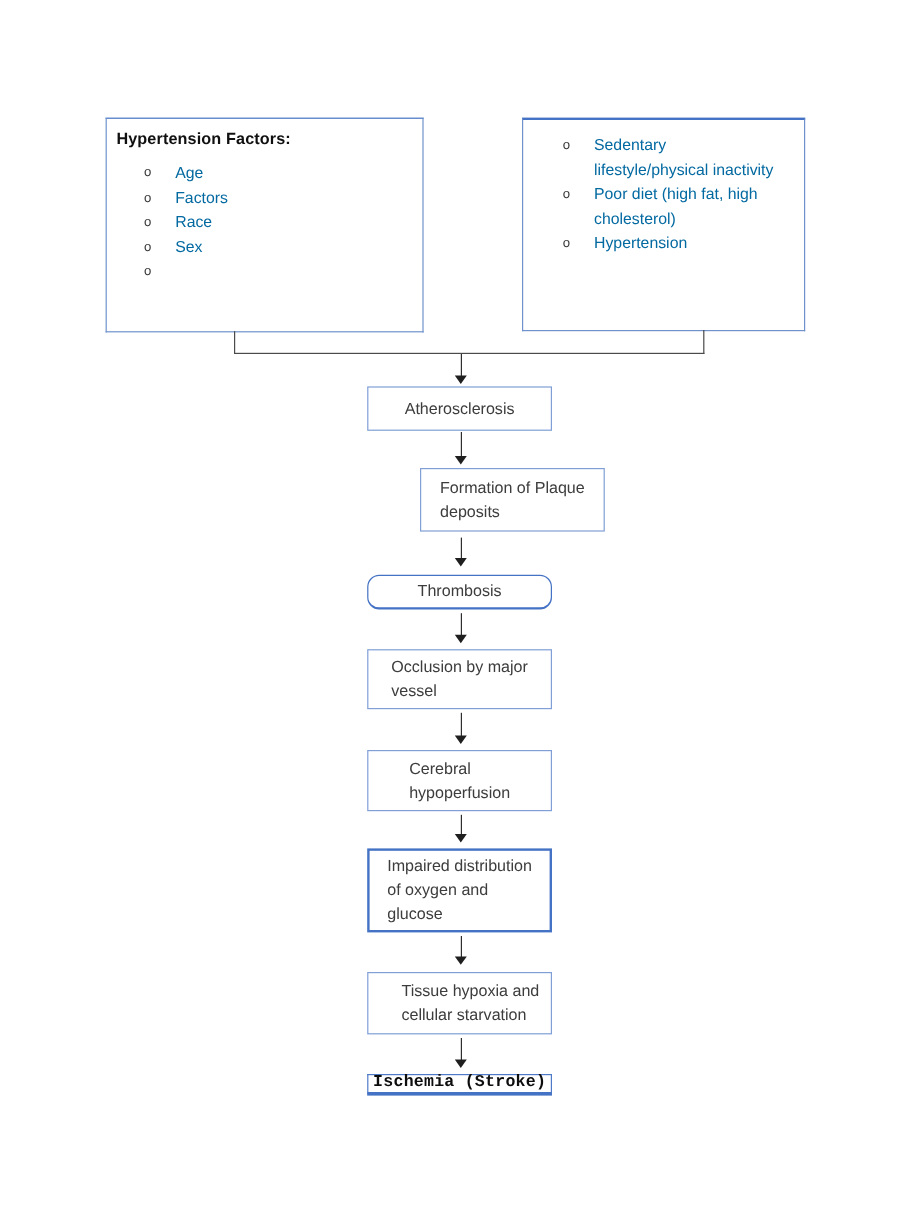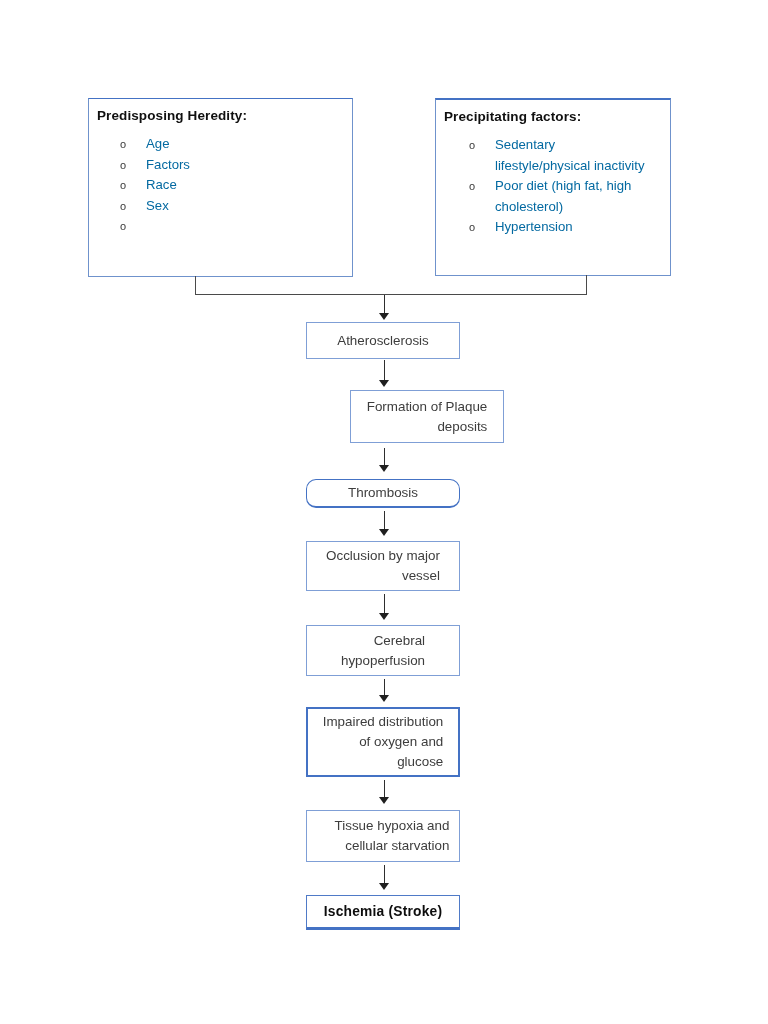--- a/index.html
+++ b/index.html
@@ -50,40 +50,40 @@
   .a4{top:511px;height:25px;}
   .a5{top:594px;height:26px;}
   .a6{top:679px;height:23px;}
   .a7{top:780px;height:24px;}
   .a8{top:865px;height:25px;}
   
   .step{
     position:absolute;left:306px;width:154px;box-sizing:border-box;background:#fff;
     border:1.5px solid #7f9fd6;
     display:flex;align-items:center;justify-content:center;
-    text-align:right;font-size:13.4px;line-height:20px;color:#3d3d3d;
+    text-align:left;font-size:13.4px;line-height:20px;color:#3d3d3d;
     white-space:pre-line;
   }
   .s0{top:322px;height:37px;}
   .s1{top:390px;height:53px;margin-left:44px;}
   .s2{top:479px;height:29px;border-color:#4472c4;border-bottom-width:2px;border-radius:10px;}
   .s3{top:541px;height:50px;}
   .s4{top:625px;height:51px;}
   .s5{top:707px;height:70px;border-color:#4472c4;border-width:2px;}
   .s6{top:810px;height:52px;padding-left:18px;}
-  .s7{top:895px;height:35px;border-color:#4f7ac7;border-bottom:3px solid #4472c4;
-      font-weight:bold;color:#0d0d0d;font-size:13.8px;letter-spacing:.2px;}
+  .s7{top:895px;height:18px;border-color:#4f7ac7;border-bottom:3px solid #4472c4;
+      font-weight:bold;color:#0d0d0d;font-size:13.8px;letter-spacing:.2px;font-family:Liberation Mono, monospace;}
 </style>
 </head>
 <body>
 
 <div class="canvas">
 
   <div class="factor-box left">
-    <div class="factor-title">Predisposing Heredity:</div>
+    <div class="factor-title">Hypertension Factors:</div>
     <div class="bullet-list">
       <div class="bullet-row">
         <span class="bullet-marker">o</span>
         <span class="bullet-text">Age</span>
       </div>
       <div class="bullet-row">
         <span class="bullet-marker">o</span>
         <span class="bullet-text">Factors</span>
       </div>
       <div class="bullet-row">
@@ -94,21 +94,20 @@
         <span class="bullet-marker">o</span>
         <span class="bullet-text">Sex</span>
       </div>
       <div class="bullet-row">
         <span class="bullet-marker">o</span>
       </div>
     </div>
   </div>
 
   <div class="factor-box right">
-    <div class="factor-title">Precipitating factors:</div>
     <div class="bullet-list">
       <div class="bullet-row">
         <span class="bullet-marker">o</span>
         <span class="bullet-text">Sedentary
 lifestyle/physical inactivity</span>
       </div>
       <div class="bullet-row">
         <span class="bullet-marker">o</span>
         <span class="bullet-text">Poor diet (high fat, high
 cholesterol)</span>

